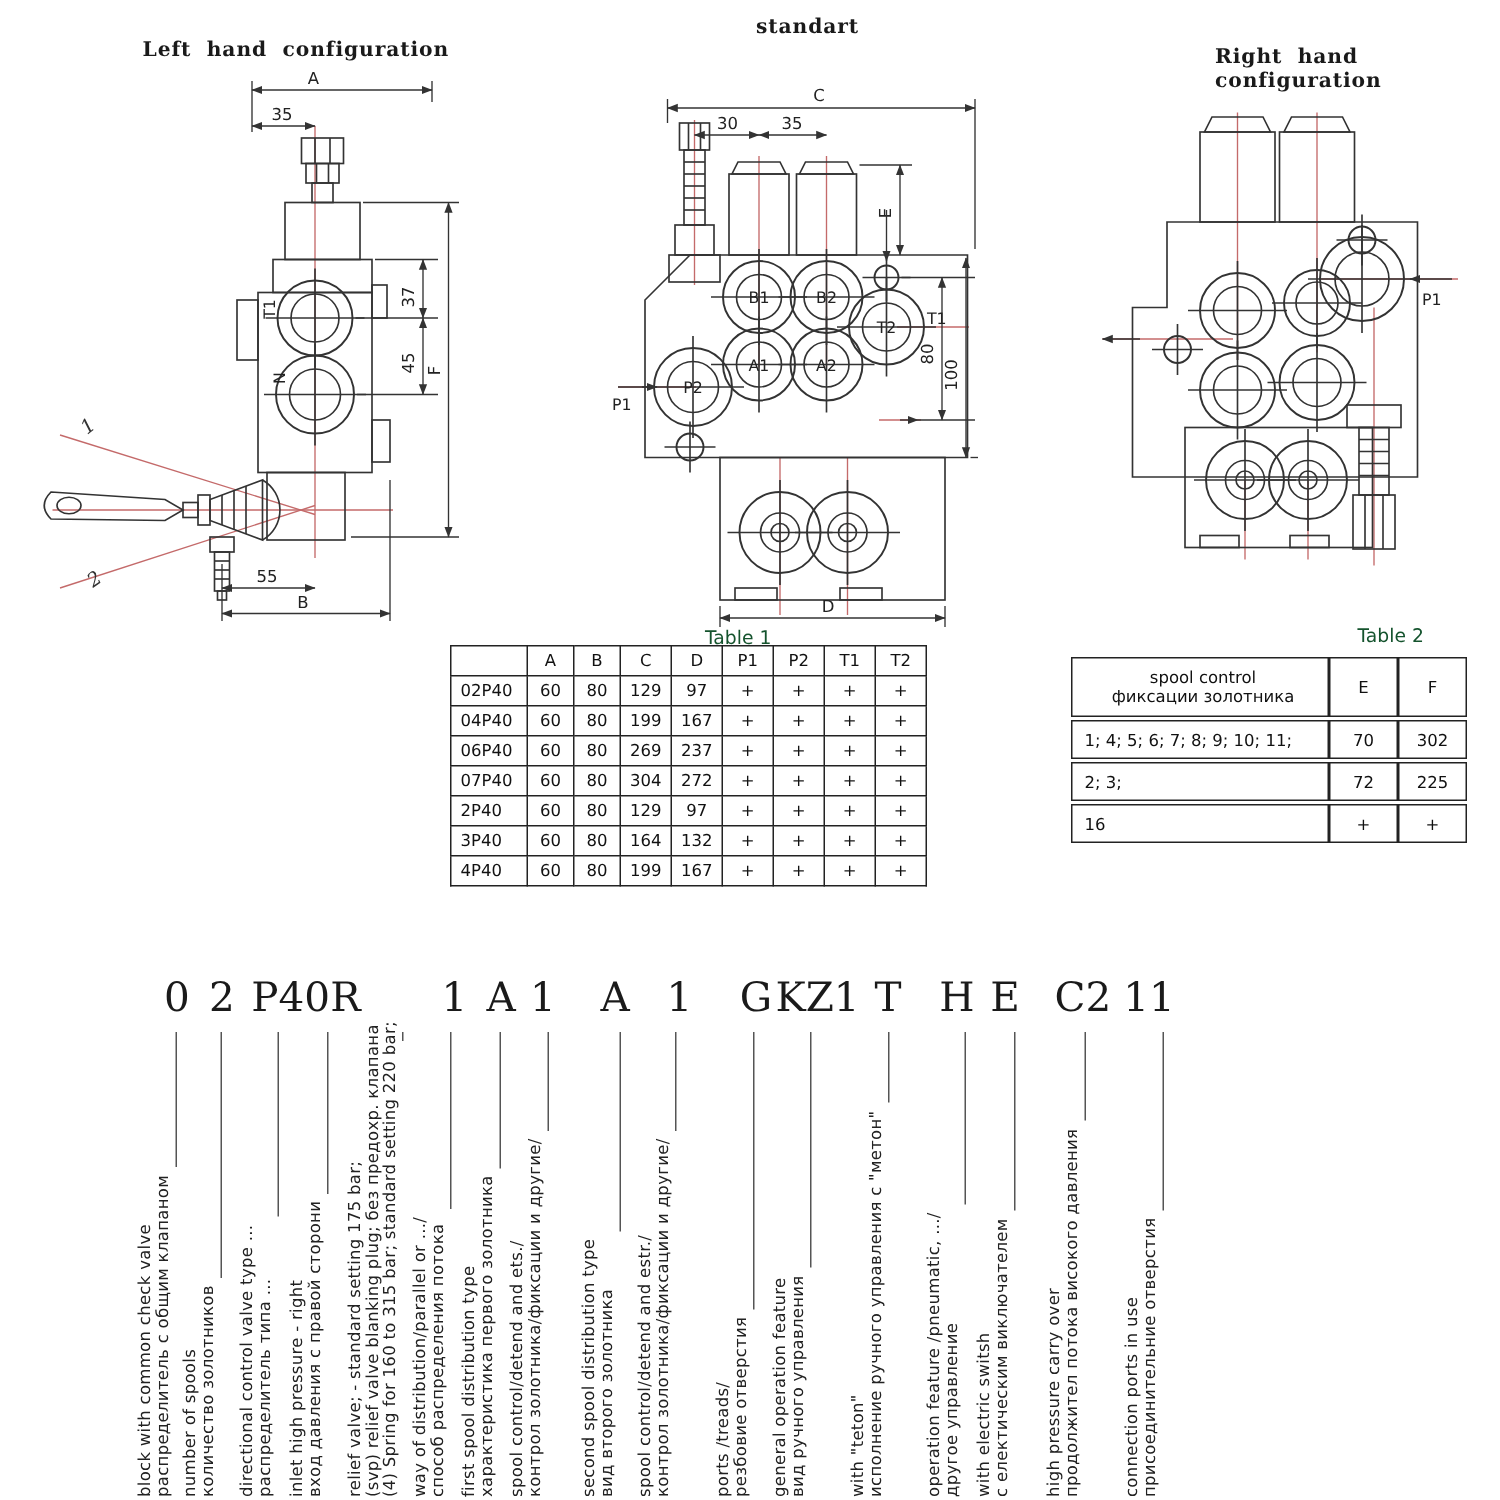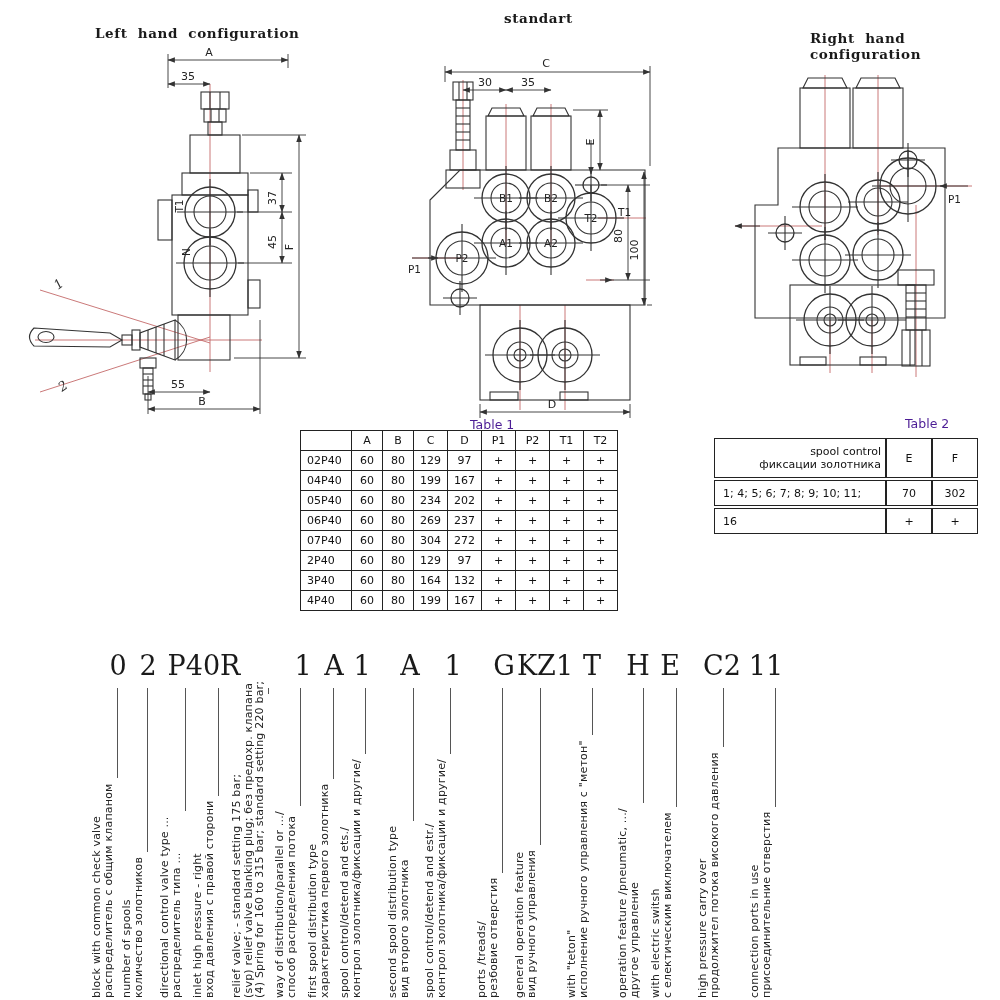--- a/index.html
+++ b/index.html
@@ -20,25 +20,25 @@
   table{border-collapse:collapse;font-size:11px;color:#111;}
   #table1{position:absolute;left:300px;top:430px;}
   #table1 th,#table1 td{border:1px solid #222;height:19px;text-align:center;font-weight:normal;padding:0 2px;}
   #table1 thead th:nth-child(1){width:46px;}
   #table1 thead th:nth-child(2),#table1 thead th:nth-child(3){width:26px;}
   #table1 thead th:nth-child(n+4){width:29px;}
   #table1 tbody th{text-align:left;padding-left:6px;}
   #table2{position:absolute;left:714px;top:436px;border-collapse:separate;border-spacing:0 2px;}
   #table2 th,#table2 td{border:1px solid #222;font-weight:normal;padding:0 4px;}
   #table2 thead th{height:38px;}
-  #table2 thead th.desc{width:158px;text-align:right;padding-left:8px;}
+  #table2 thead th.desc{width:158px;text-align:center;padding-left:8px;}
   #table2 .ef{width:36px;text-align:center;}
   #table2 tbody th{width:158px;text-align:left;padding-left:8px;height:24px;}
   #table2 tbody td{text-align:center;height:24px;}
-  .tbl-caption{position:absolute;font-size:12.5px;color:#4c1d95;}
+  .tbl-caption{position:absolute;font-size:12.5px;color:#14532d;}
   
   .code-token{position:absolute;top:650px;transform:translateX(-50%);
       font-family:"DejaVu Serif",serif;font-size:27px;color:#1a1a1a;white-space:nowrap;}
   .conn{position:absolute;width:1px;background:#555;}
   .rot-label{position:absolute;transform-origin:0 0;transform:rotate(-90deg);}
   .rl-line{font-size:11px;line-height:11.5px;white-space:nowrap;color:#222;letter-spacing:.2px;}
 </style>
 </head>
 <body>
 
@@ -381,31 +381,20 @@
         <td>60</td>
         <td>80</td>
         <td>199</td>
         <td>167</td>
         <td>+</td>
         <td>+</td>
         <td>+</td>
         <td>+</td>
       </tr>
       <tr>
-        <th>05P40</th>
-        <td>60</td>
-        <td>80</td>
-        <td>234</td>
-        <td>202</td>
-        <td>+</td>
-        <td>+</td>
-        <td>+</td>
-        <td>+</td>
-      </tr>
-      <tr>
         <th>06P40</th>
         <td>60</td>
         <td>80</td>
         <td>269</td>
         <td>237</td>
         <td>+</td>
         <td>+</td>
         <td>+</td>
         <td>+</td>
       </tr>
@@ -466,20 +455,25 @@
       </th>
       <th class="ef">E</th>
       <th class="ef">F</th>
     </tr>
   </thead>
   <tbody>
       <tr>
         <th>1;  4;  5;  6;  7;  8;  9;  10;  11;</th>
         <td>70</td>
         <td>302</td>
+      </tr>
+      <tr>
+        <th>2;  3;</th>
+        <td>72</td>
+        <td>225</td>
       </tr>
       <tr>
         <th>16</th>
         <td>+</td>
         <td>+</td>
       </tr>
     </tbody>
 </table>
 
 <div id="code-row">

